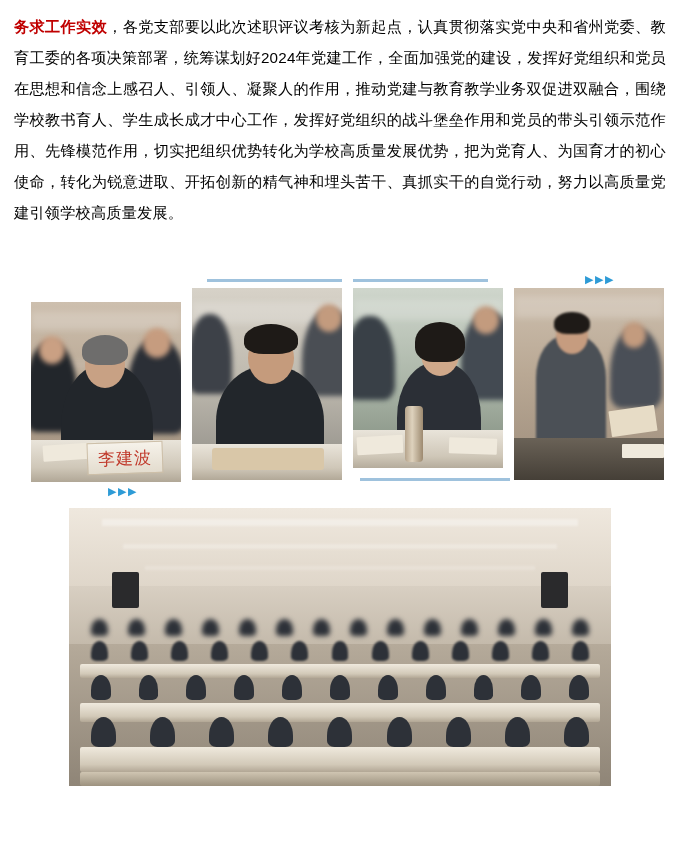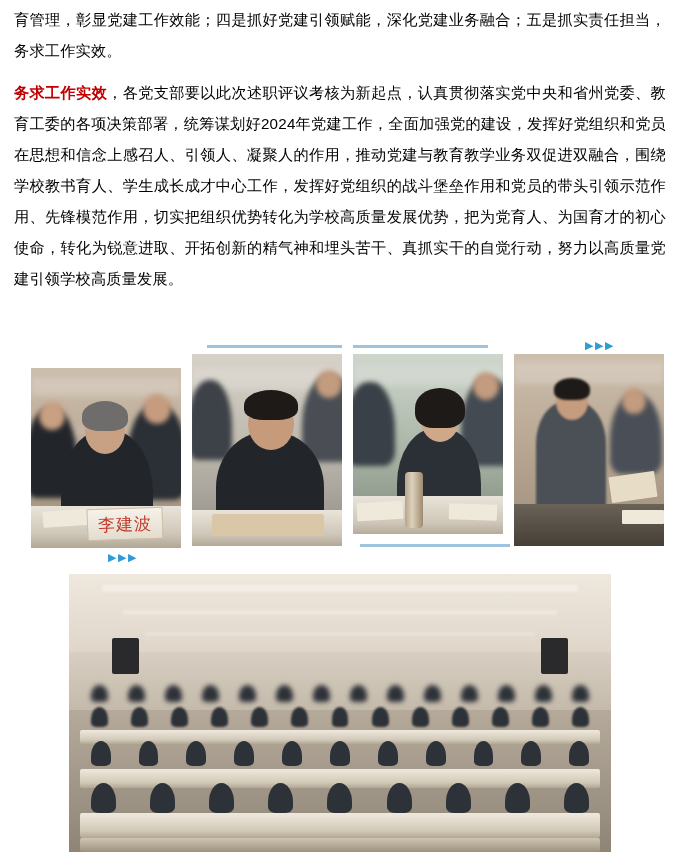--- a/index.html
+++ b/index.html
@@ -210,21 +210,20 @@
     right: 2%;
     background: linear-gradient(180deg, #efe9dd 0%, #d2c9b8 70%, #b2a795 100%);
     border-radius: 2px;
   }
 </style>
 </head>
 <body>
 
 <div class="page">
 
-  <p class="para para-top">育管理，彰显党建工作效能；四是抓好党建引领赋能，深化党建业务融合；五是抓实责任担当，务求工作实效。</p>
 
   <p class="para para-second"><span class="emph">务求工作实效</span><span>，各党支部要以此次述职评议考核为新起点，认真贯彻落实党中央和省州党委、教育工委的各项决策部署，统筹谋划好2024年党建工作，全面加强党的建设，发挥好党组织和党员在思想和信念上感召人、引领人、凝聚人的作用，推动党建与教育教学业务双促进双融合，围绕学校教书育人、学生成长成才中心工作，发挥好党组织的战斗堡垒作用和党员的带头引领示范作用、先锋模范作用，切实把组织优势转化为学校高质量发展优势，把为党育人、为国育才的初心使命，转化为锐意进取、开拓创新的精气神和埋头苦干、真抓实干的自觉行动，努力以高质量党建引领学校高质量发展。</span></p>
 
   <div class="photo-row">
 
     <div class="rule rule-top-p2"></div>
     <div class="rule rule-top-p3"></div>
     <div class="rule rule-bot-p3"></div>
 
     <div class="arrows arrows-p1">▶▶▶</div>

